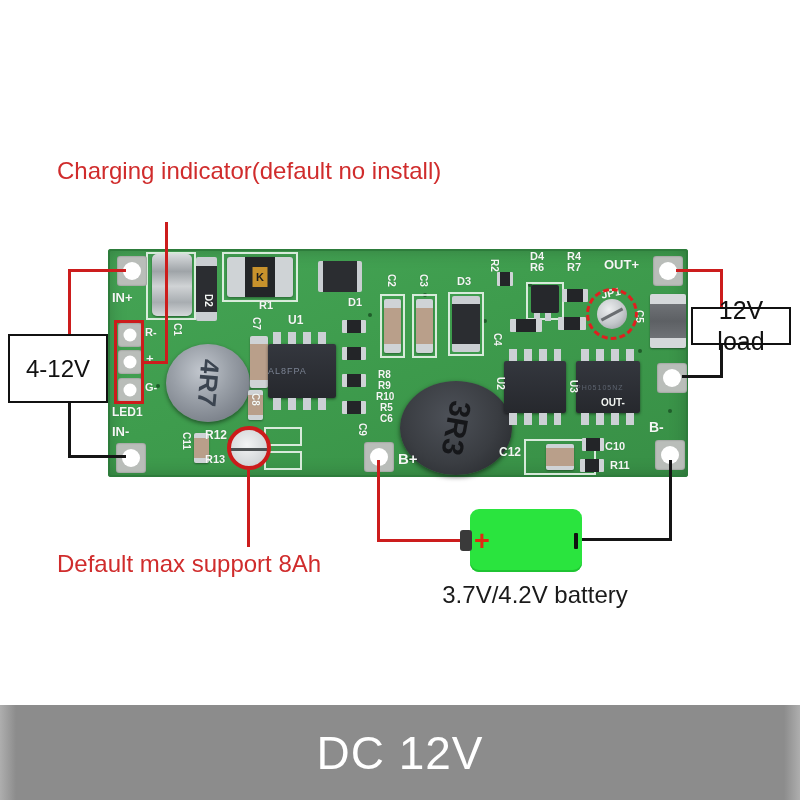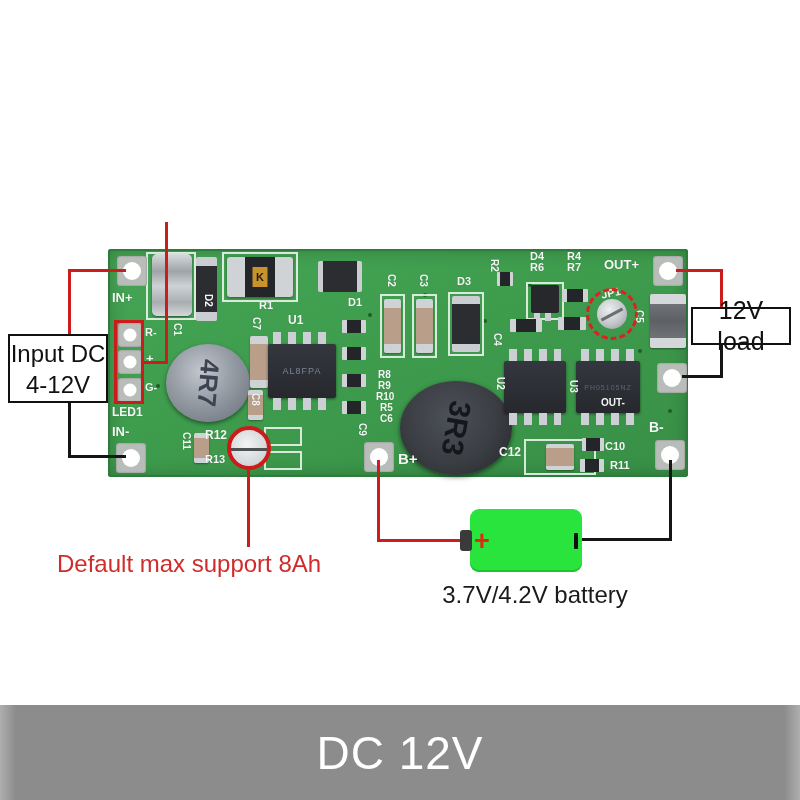--- a/index.html
+++ b/index.html
@@ -55,21 +55,21 @@
             display:flex;align-items:center;justify-content:center;}
   .transistor{background:#26282c;border-radius:2px;}
   .transistor::after{content:"";position:absolute;left:3px;right:3px;bottom:-8px;height:8px;
             background:repeating-linear-gradient(90deg,#ccd0d5 0 6px,transparent 6px 11px);}
   .chip{background:linear-gradient(180deg,#34373e,#26282d);border-radius:2px;
         box-shadow:0 1px 3px rgba(0,0,0,.5);}
   .chip .pins{position:absolute;left:5px;right:5px;height:12px;
         background:repeating-linear-gradient(90deg,#ccd0d5 0 8px,transparent 8px 15px);}
   .chip .pins.top{top:-12px;} .chip .pins.bottom{bottom:-12px;}
   .chip .mark{position:absolute;left:0;right:0;top:50%;transform:translateY(-50%);
-        text-align:center;color:#7c8494;font-size:9px;letter-spacing:1px;}
+        color:#7c8494;font-size:9px;letter-spacing:1px;}
   .toroid-gray{background:radial-gradient(circle at 42% 35%,#c2c7ce 0%,#9aa0a8 40%,#80868f 70%,#666c75 100%);
         border-radius:50%;box-shadow:0 2px 4px rgba(0,0,0,.45);}
   .toroid-dark{background:radial-gradient(circle at 45% 38%,#4d5158 0%,#3a3d42 55%,#232529 100%);
         border-radius:50%;box-shadow:0 2px 5px rgba(0,0,0,.55);}
   .toroid-label{position:absolute;left:50%;top:50%;font-weight:bold;white-space:nowrap;}
   .jumper{background:radial-gradient(circle at 40% 35%,#eceeef 0%,#c3c7ca 55%,#8f9497 100%);border-radius:50%;}
   .jumper::after{content:"";position:absolute;left:3px;right:3px;top:46%;height:3px;
         background:#6a6e71;transform:rotate(-28deg);}
   .shortpad{background:radial-gradient(circle at 45% 40%,#f2f3f4 0%,#d4d7d9 60%,#aeb2b5 100%);border-radius:50%;}
   .shortpad::after{content:"";position:absolute;left:1px;right:1px;top:48%;height:3px;background:#4d5153;}
@@ -89,20 +89,21 @@
   
   .banner{left:0;top:705px;width:800px;height:95px;
           background:linear-gradient(90deg,#aeaeae 0px,#8c8c8c 16px,#8c8c8c 784px,#aeaeae 800px);
           display:flex;align-items:center;justify-content:center;}
   .banner-text{color:#ffffff;font-size:46px;letter-spacing:1px;}
 </style>
 </head>
 <body>
 
 <div class="abs red-text" style="left:57px;top:155px;">
+  <div>Charging indicator(default no install)</div>
 </div>
 
 <div class="abs board">
   <div class="abs via-dots" style="left:60px;top:40px;"></div>
 </div>
 
 <div class="abs bracket" style="left:222px;top:252px;width:76px;height:50px;"></div>
 <div class="abs bracket" style="left:380px;top:294px;width:25px;height:64px;"></div>
 <div class="abs bracket" style="left:412px;top:294px;width:25px;height:64px;"></div>
 <div class="abs bracket" style="left:448px;top:292px;width:36px;height:64px;"></div>
@@ -256,21 +257,20 @@
 <div class="abs line-black" style="left:682px;top:375px;width:41px;height:3px;"></div>
 
 <div class="abs line-red" style="left:247px;top:468px;width:3px;height:79px;"></div>
 
 <div class="abs line-red" style="left:377px;top:460px;width:3px;height:82px;"></div>
 <div class="abs line-red" style="left:377px;top:539px;width:88px;height:3px;"></div>
 <div class="abs line-black" style="left:669px;top:460px;width:3px;height:81px;"></div>
 <div class="abs line-black" style="left:582px;top:538px;width:90px;height:3px;"></div>
 
 <div class="abs callout-box" style="left:8px;top:334px;width:100px;height:69px;">
-  <div>Input DC</div>
   <div>4-12V</div>
 </div>
 <div class="abs callout-box" style="left:691px;top:307px;width:100px;height:38px;font-size:25px;">
   <div>12V load</div>
 </div>
 
 <div class="abs red-text" style="left:57px;top:548px;line-height:32px;">
   <div>Default max support 8Ah</div>
 </div>
 

